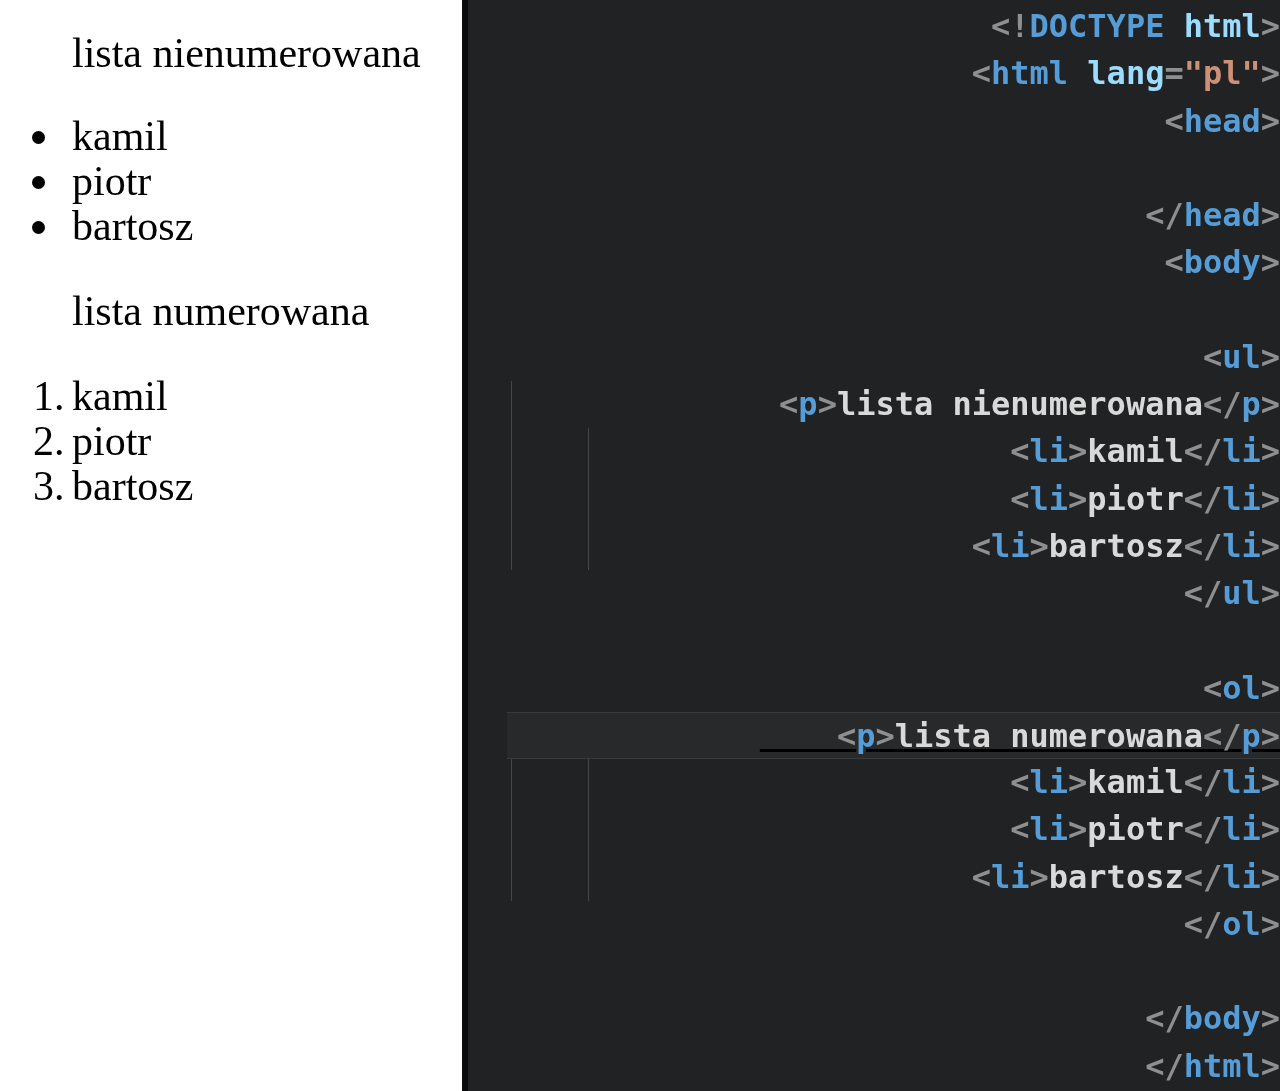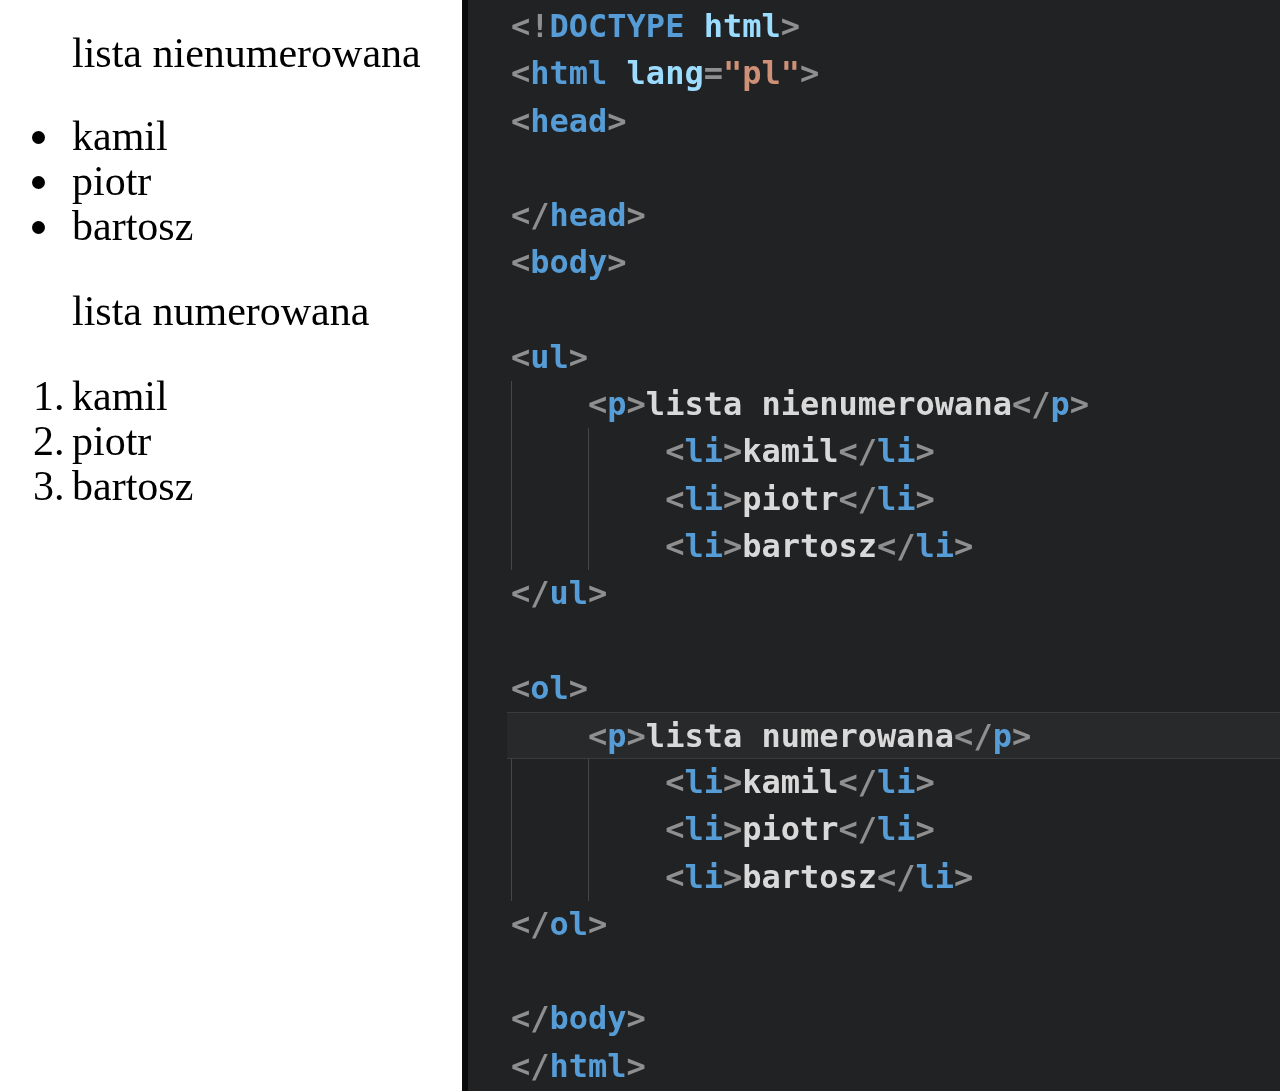--- a/index.html
+++ b/index.html
@@ -38,26 +38,26 @@
     font-family:"DejaVu Sans Mono","Liberation Mono",monospace;
     font-size:32px; line-height:47.25px; font-weight:700;
   }
   .indent-guide {
     position:absolute; width:1px; background:var(--ed-guide,#464646); z-index:0;
   }
   .code-lines {
     position:absolute; left:43px; top:3px; right:0; bottom:0;
     white-space:pre; z-index:1;
   }
-  .code-line { height:47.25px; box-sizing:border-box; }
+  .code-line { height:47.25px; box-sizing:border-box;text-align:right; }
   .code-line.active {
     background:var(--ed-active-bg,#28292b);
     border-top:1px solid var(--ed-active-border,#3a3b3d);
     border-bottom:1px solid var(--ed-active-border,#3a3b3d);
-    margin-left:-4px; padding-left:4px;
+    margin-left:-4px; padding-left:4px;text-decoration:underline;
   }
   .tok-p { color:var(--ed-punct,#8f8f8f); }
   .tok-t { color:var(--ed-tag,#569cd6); }
   .tok-a { color:var(--ed-attr,#9cdcfe); }
   .tok-s { color:var(--ed-string,#ce9178); }
   .tok-x { color:var(--ed-text,#d9d9d9); }
 </style>
 </head>
 <body>
 

